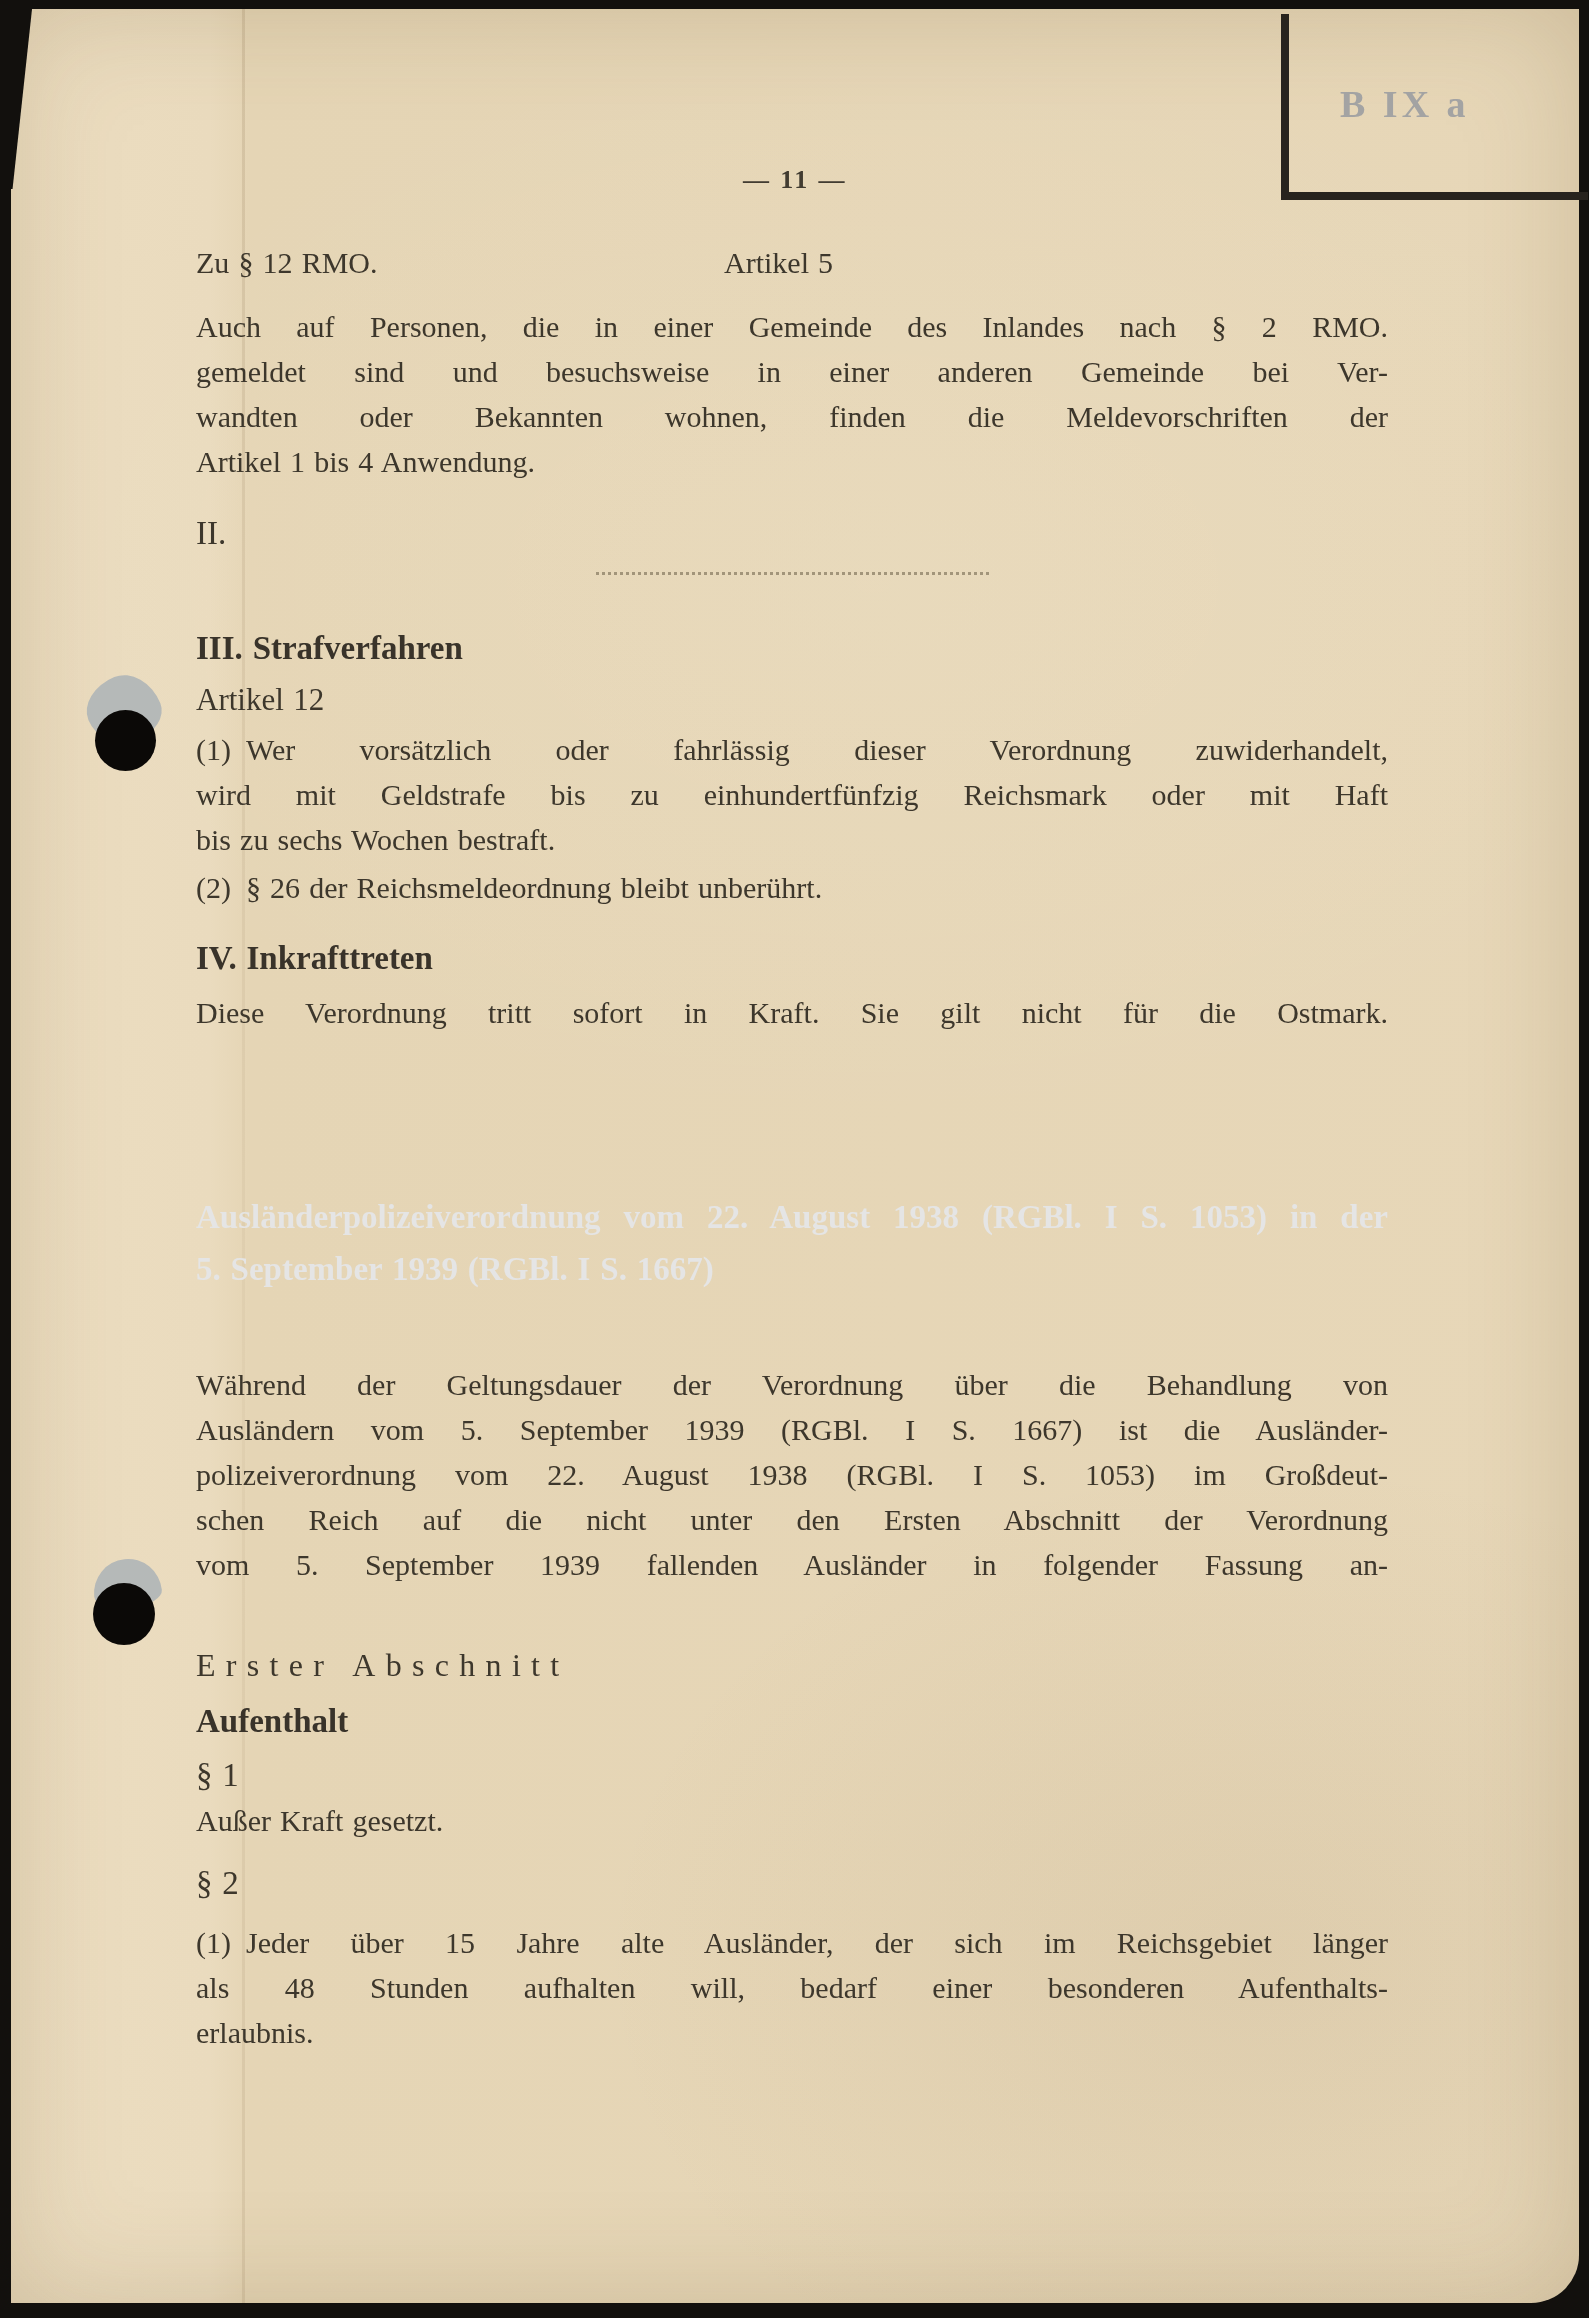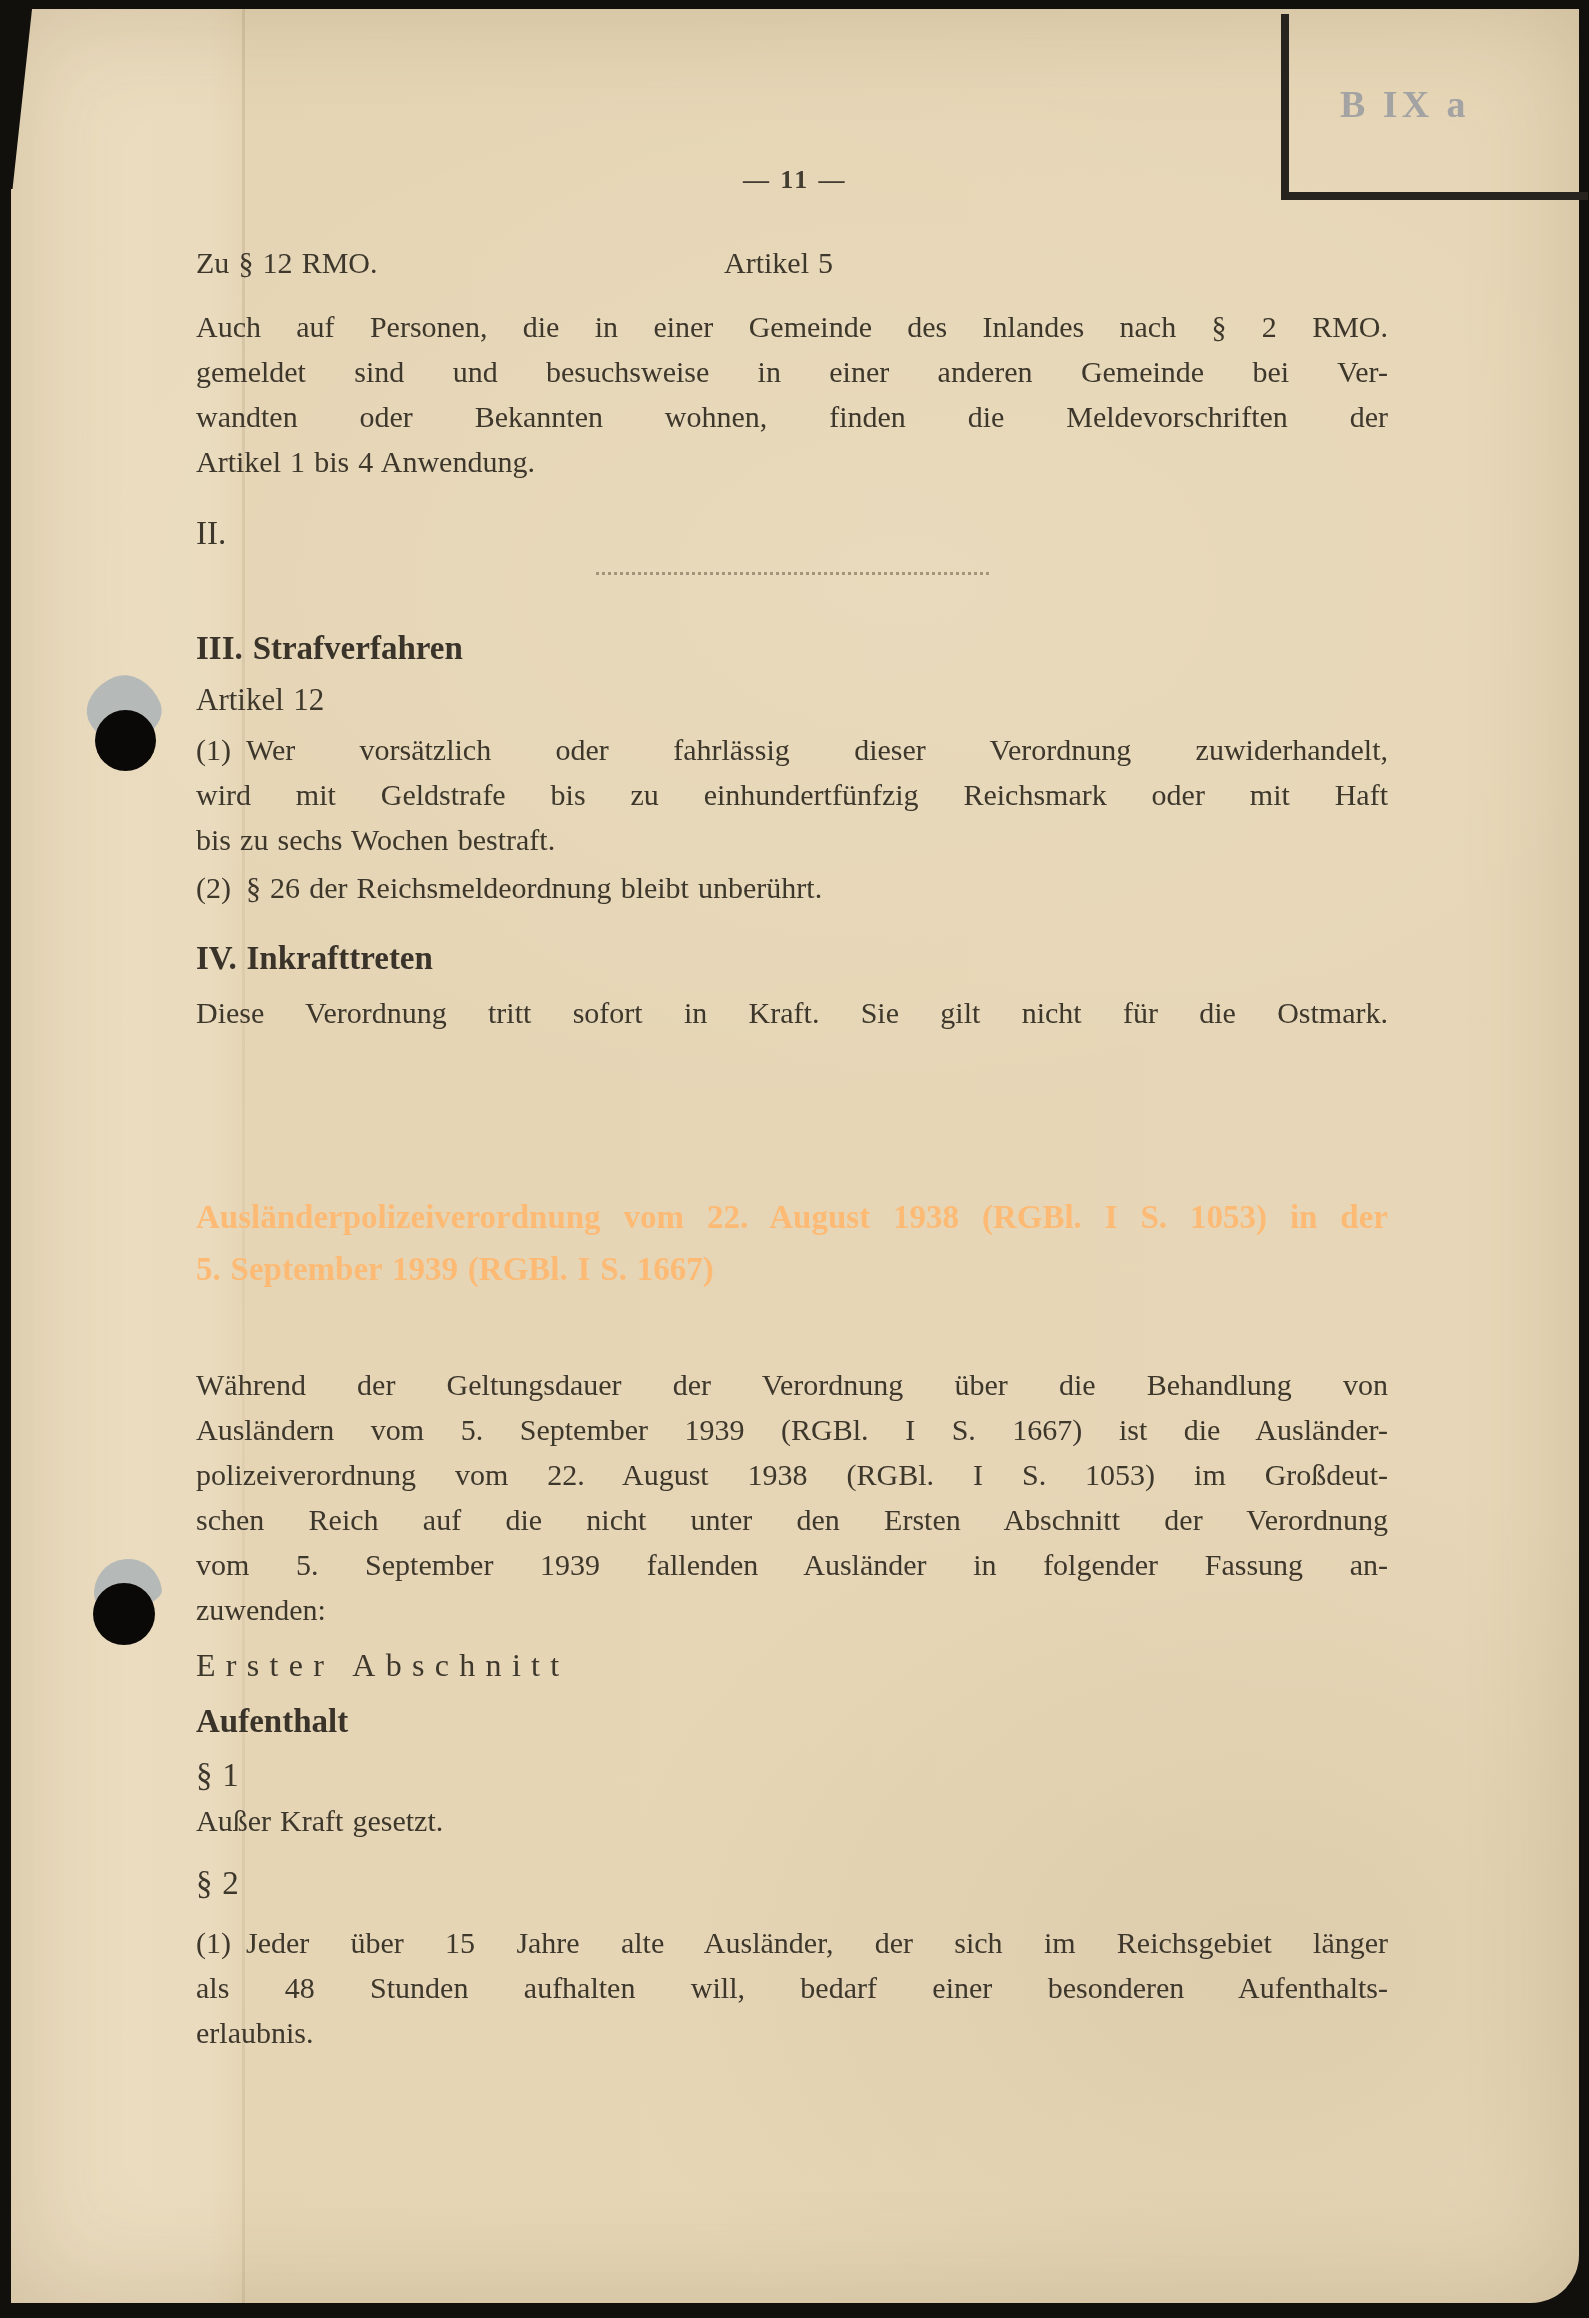--- a/index.html
+++ b/index.html
@@ -96,21 +96,21 @@
     border-top: 3.2px dotted rgba(125,112,88,0.65);
   }
   #sec-iii    { top: 630px; }
   #art12      { top: 682px; }
   #para-s1    { top: 727px; }
   #para-s2    { top: 865px; }
   #sec-iv     { top: 940px; }
   #iv-body    { top: 990px; }
 
   #apvo-title { top: 1191px; }
-  #apvo-title .tline { height: 52px; line-height: 52px; font-weight: bold; font-size: 33px; color: #fdba74; white-space: nowrap; }
+  #apvo-title .tline { height: 52px; line-height: 52px; font-weight: bold; font-size: 33px; color: #e5e5e5; white-space: nowrap; }
   #apvo-title .j { white-space: normal; }
 
   #apvo-intro { top: 1362px; }
   #erster     { top: 1647px; font-size: 32px; letter-spacing: 10.3px; }
   #aufenthalt { top: 1703px; }
   #s1-head    { top: 1757px; font-size: 33px; }
   #s1-body    { top: 1804px; }
   #s2-head    { top: 1865px; font-size: 33px; }
   #para-s2b   { top: 1920px; }
 
@@ -194,21 +194,20 @@
     <div class="tline j">Ausländerpolizeiverordnung vom 22. August 1938 (RGBl. I S. 1053) in der</div>
     <div class="tline c">5. September 1939 (RGBl. I S. 1667)</div>
   </div>
 
   <div class="sec" id="apvo-intro">
     <div class="pline j">Während der Geltungsdauer der Verordnung über die Behandlung von</div>
     <div class="pline j">Ausländern vom 5. September 1939 (RGBl. I S. 1667) ist die Ausländer-</div>
     <div class="pline j">polizeiverordnung vom 22. August 1938 (RGBl. I S. 1053) im Großdeut-</div>
     <div class="pline j">schen Reich auf die nicht unter den Ersten Abschnitt der Verordnung</div>
     <div class="pline j">vom 5. September 1939 fallenden Ausländer in folgender Fassung an-</div>
-    <div class="pline l">zuwenden:</div>
   </div>
 
   <div class="sec c" id="erster">Erster Abschnitt</div>
   <div class="sec c h-bold" id="aufenthalt">Aufenthalt</div>
 
   <div class="sec c" id="s1-head">§ 1</div>
   <div class="sec c" id="s1-body">Außer Kraft gesetzt.</div>
 
   <div class="sec c" id="s2-head">§ 2</div>
   <div class="sec" id="para-s2b">

